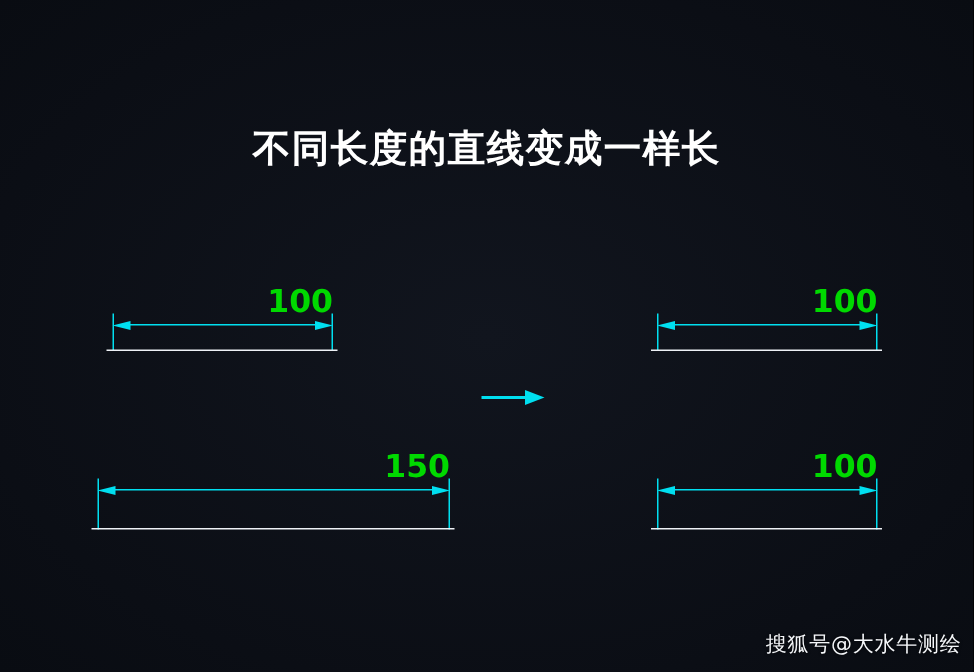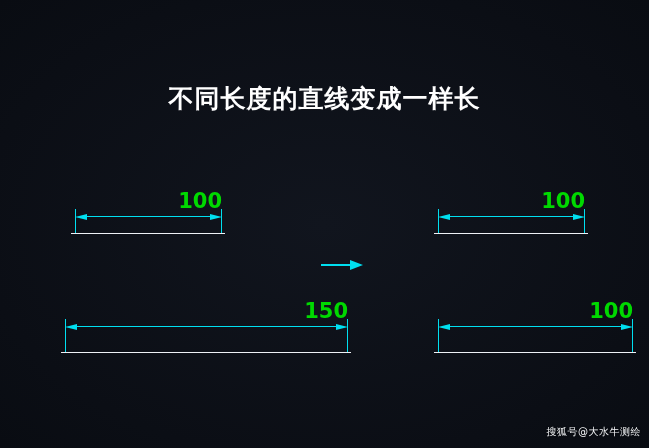--- a/index.html
+++ b/index.html
@@ -23,21 +23,21 @@
     color: #ffffff;
     font-size: 25px;
     font-weight: bold;
     letter-spacing: 1px;
     font-family: "DejaVu Sans", sans-serif;
   }
 
   
   .dim { position: absolute; }
   .dim-a { height: 41px; }
-  .dim-b { height: 50px; padding-left: 48px; }
+  .dim-b { height: 50px; }
 
   .dim-value {
     position: absolute;
     top: -2px;
     left: 0;
     right: 0;
     text-align: right;
     color: #00d900;
     font-size: 21px;
     font-weight: bold;
@@ -85,21 +85,21 @@
     border-bottom: 5px solid transparent;
     border-left: 13px solid #00dff0;
   }
 
   
   .watermark {
     position: absolute;
     right: 8px;
     bottom: 9px;
     color: #f5f7fa;
-    font-size: 10px;
+    font-size: 14px;
     letter-spacing: 0.5px;
     text-shadow: 0 0 2px rgba(0,0,0,0.8);
   }
 </style>
 </head>
 <body>
 
 <div class="canvas">
 
   <h1 class="title">不同长度的直线变成一样长</h1>

